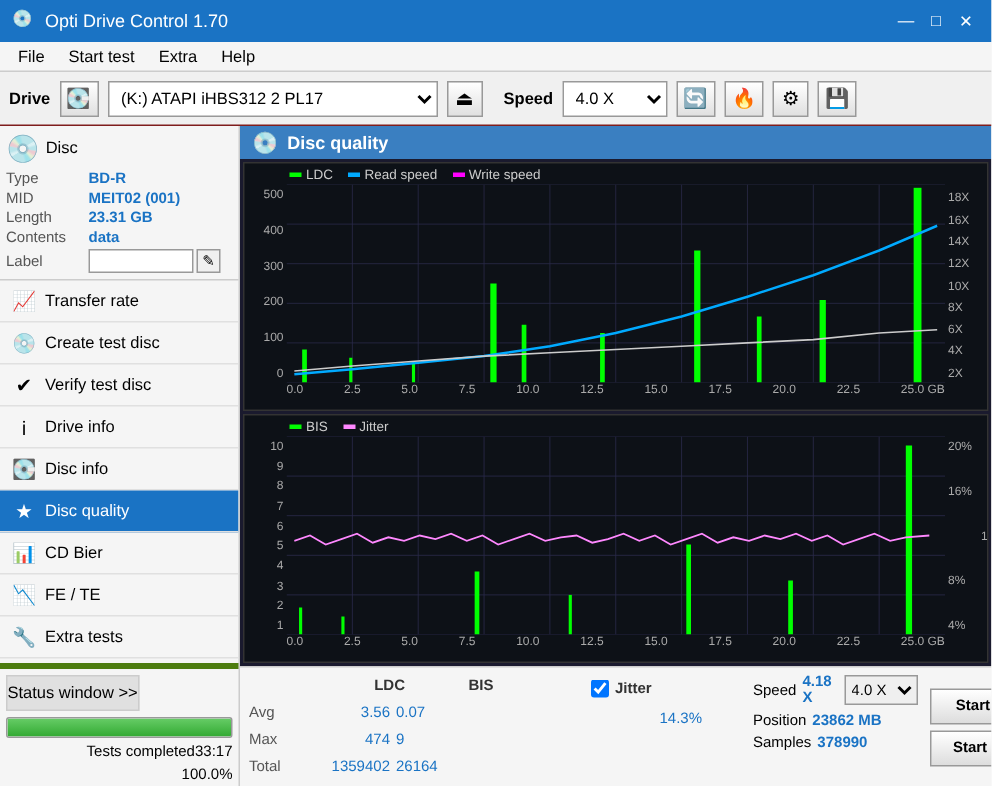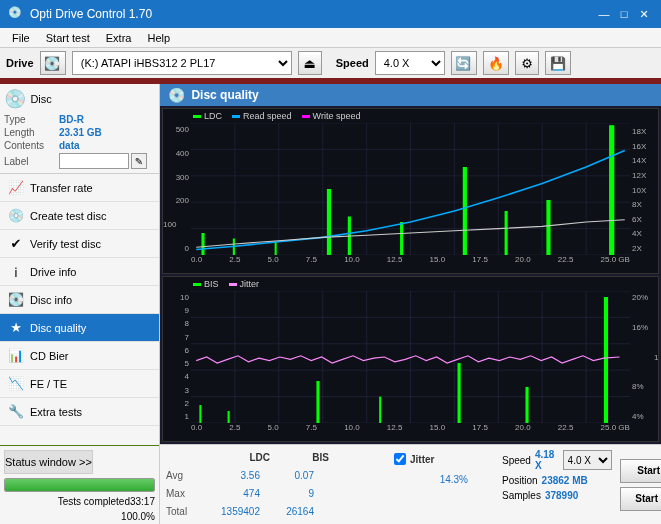--- a/index.html
+++ b/index.html
@@ -34,21 +34,21 @@
     }
     .menu-item {
       padding: 2px 8px;
       cursor: pointer;
       font-size: 11px;
     }
 
     
     .toolbar {
       background: #f0f0f0;
-      border-bottom: 6px solid #7f1d1d;
+      border-bottom: 1px solid #7f1d1d;
       height: 36px;
       display: flex;
       align-items: center;
       padding: 0 6px;
       gap: 6px;
     }
     .toolbar-label { font-size: 11px; font-weight: bold; }
     .drive-select {
       height: 24px;
       border: 1px solid #999;
@@ -131,21 +131,21 @@
       font-size: 11px;
       border-bottom: 1px solid #e0e0e0;
       gap: 6px;
     }
     .nav-item.active { background: #1a73c4; color: white; }
     .nav-item-icon { font-size: 13px; width: 16px; text-align: center; }
     .nav-item-label { font-size: 11px; }
 
     
     .status-bar-left {
-      border-top: 1px solid #4d7c0f;
+      border-top: 4px solid #4d7c0f;
     }
     .status-window-btn {
       display: flex;
       align-items: center;
       justify-content: center;
       height: 24px;
       background: #e0e0e0;
       border: 1px solid #ccc;
       margin: 4px;
       cursor: pointer;
@@ -254,21 +254,21 @@
       gap: 8px;
     }
     .stats-row {
       display: flex;
       height: 20px;
       align-items: center;
       gap: 4px;
     }
     .stats-label { font-size: 10px; color: #555; width: 30px; }
     .stats-ldc { font-size: 10px; color: #1a73c4; width: 60px; text-align: right; }
-    .stats-bis { font-size: 10px; color: #1a73c4; width: 50px; text-align: right; }
+    .stats-bis { font-size: 10px; color: #1a73c4; width: 50px; }
     .stats-jitter-val { font-size: 10px; color: #1a73c4; width: 50px; text-align: right; }
     .stats-col-header { font-size: 10px; font-weight: bold; color: #333; }
     .jitter-checkbox {
       width: 12px; height: 12px;
     }
 
     .speed-section {
       display: flex;
       flex-direction: column;
       gap: 4px;
@@ -342,20 +342,24 @@
     <div class="disc-panel">
       <div class="disc-header">
         <span class="disc-icon">💿</span>
         <span class="disc-title">Disc</span>
       </div>
       <div class="disc-row">
         <span class="disc-row-label">Type</span>
         <span class="disc-row-value">BD-R</span>
       </div>
       <div class="disc-row">
+        <span class="disc-row-label">MID</span>
+        <span class="disc-row-value">MEIT02 (001)</span>
+      </div>
+      <div class="disc-row">
         <span class="disc-row-label">Length</span>
         <span class="disc-row-value">23.31 GB</span>
       </div>
       <div class="disc-row">
         <span class="disc-row-label">Contents</span>
         <span class="disc-row-value">data</span>
       </div>
       <div class="label-row">
         <span class="disc-row-label">Label</span>
         <input class="label-input" type="text" value="" style="">
@@ -477,21 +481,21 @@
           <polyline points="5,115 42,112 84,108 126,104 168,98 210,90 252,80 294,68 336,55 378,40 415,25" fill="none" stroke="#00aaff" stroke-width="1.5"></polyline>
 
           <polyline points="5,113 42,110 84,107 126,104 168,102 210,100 252,98 294,96 336,94 378,90 415,88" fill="none" stroke="#cccccc" stroke-width="1"></polyline>
         </svg>
 
         <div style="position:absolute;left:0;top:14px;bottom:18px;width:28px;display:flex;flex-direction:column;justify-content:space-between;padding:2px 0;">
           <span style="font-size:8px;color:#aaa;text-align:right;padding-right:2px;">500</span>
           <span style="font-size:8px;color:#aaa;text-align:right;padding-right:2px;">400</span>
           <span style="font-size:8px;color:#aaa;text-align:right;padding-right:2px;">300</span>
           <span style="font-size:8px;color:#aaa;text-align:right;padding-right:2px;">200</span>
-          <span style="font-size:8px;color:#aaa;text-align:left;padding-right:2px;">100</span>
+          <span style="font-size:8px;color:#aaa;text-align:right;padding-right:2px;">100</span>
           <span style="font-size:8px;color:#aaa;text-align:right;padding-right:2px;">0</span>
         </div>
 
         <div style="position:absolute;right:0;top:16px;bottom:18px;width:28px;display:flex;flex-direction:column;justify-content:space-between;padding:2px 0;">
           <span style="font-size:8px;color:#aaa;padding-left:2px;">18X</span>
           <span style="font-size:8px;color:#aaa;padding-left:2px;">16X</span>
           <span style="font-size:8px;color:#aaa;padding-left:2px;">14X</span>
           <span style="font-size:8px;color:#aaa;padding-left:2px;">12X</span>
           <span style="font-size:8px;color:#aaa;padding-left:2px;">10X</span>
           <span style="font-size:8px;color:#aaa;padding-left:2px;">8X</span>

